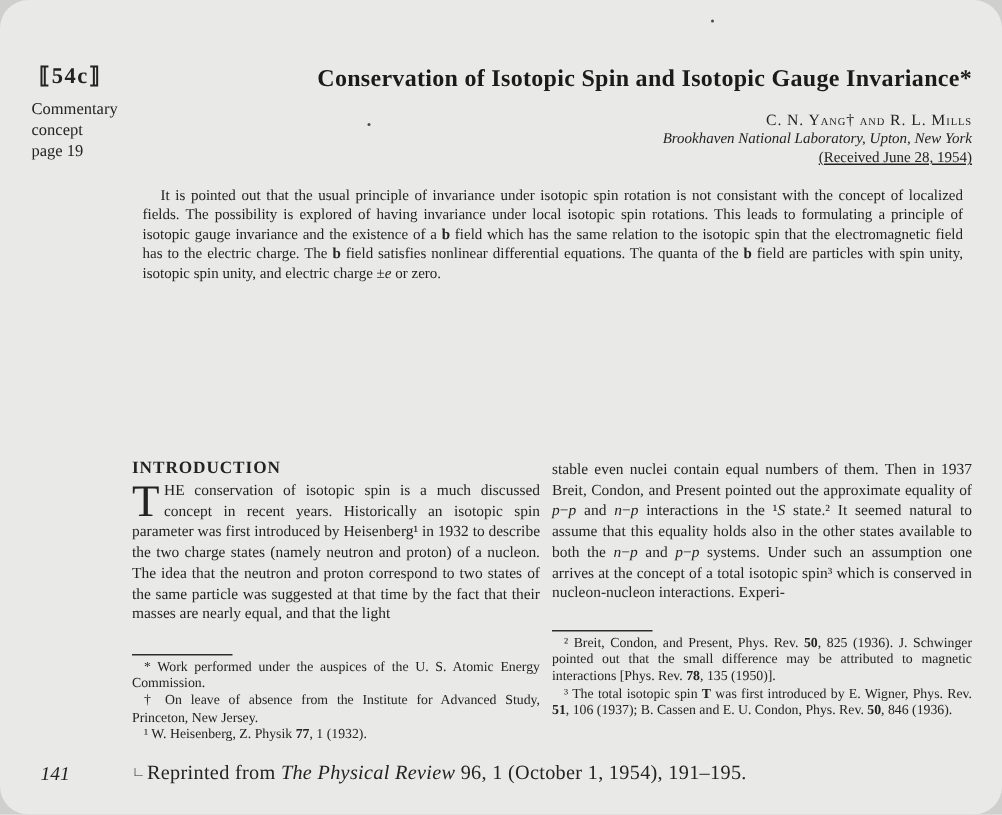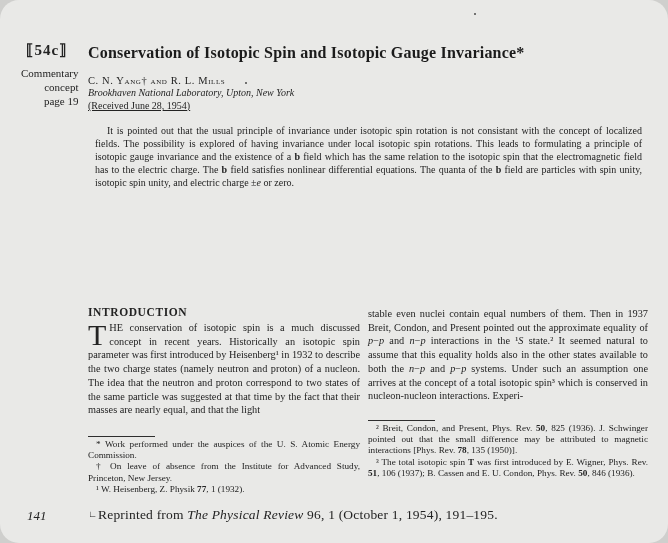--- a/index.html
+++ b/index.html
@@ -19,27 +19,27 @@
   .i { font-style: italic; }
   .b { font-weight: bold; }
 
   
   .ref-label {
     position: absolute; left: 26px; top: 41px;
     font-size: 15px; font-weight: bold; letter-spacing: 1px;
   }
   .commentary {
     position: absolute; left: 21px; top: 66px;
-    font-size: 11px; line-height: 14px; text-align: right;
+    font-size: 11px; line-height: 14px;
   }
 
   
   .head-block {
     position: absolute; left: 88px; top: 44px; width: 560px;
-    text-align: left;
+    text-align: right;
   }
   .title { font-size: 16px; font-weight: bold; letter-spacing: 0.2px; color: #1b1b1b; }
   .byline { margin-top: 13px; font-size: 10.5px; font-variant: small-caps; letter-spacing: 0.6px; }
   .affiliation { margin-top: 1px; font-size: 10px; font-style: italic; }
   .received { margin-top: 2px; font-size: 10px; text-decoration: underline; }
 
   .abstract {
     position: absolute; left: 95px; top: 124px; width: 547px;
     font-size: 10px; line-height: 13px; text-align: justify;
   }

